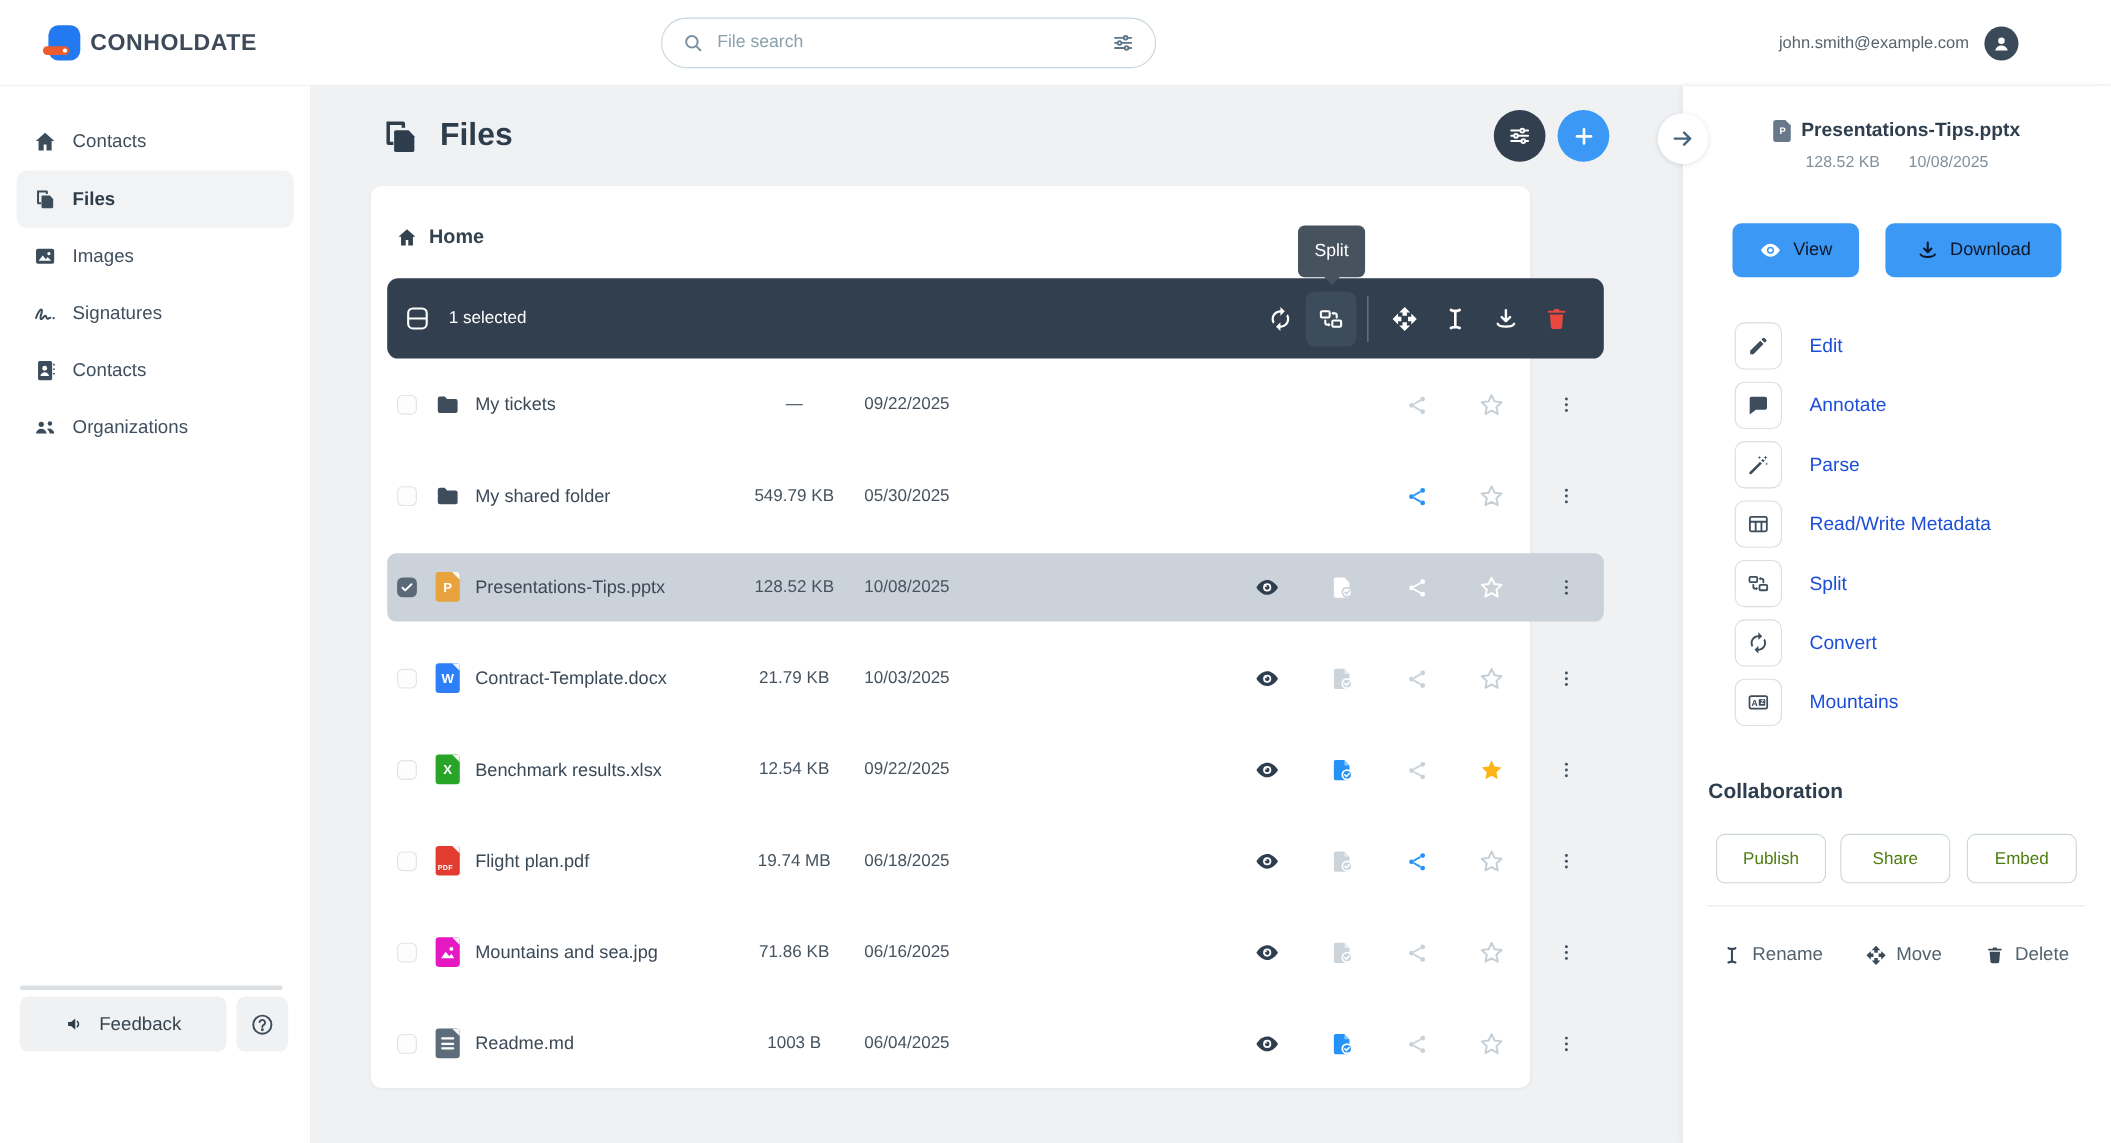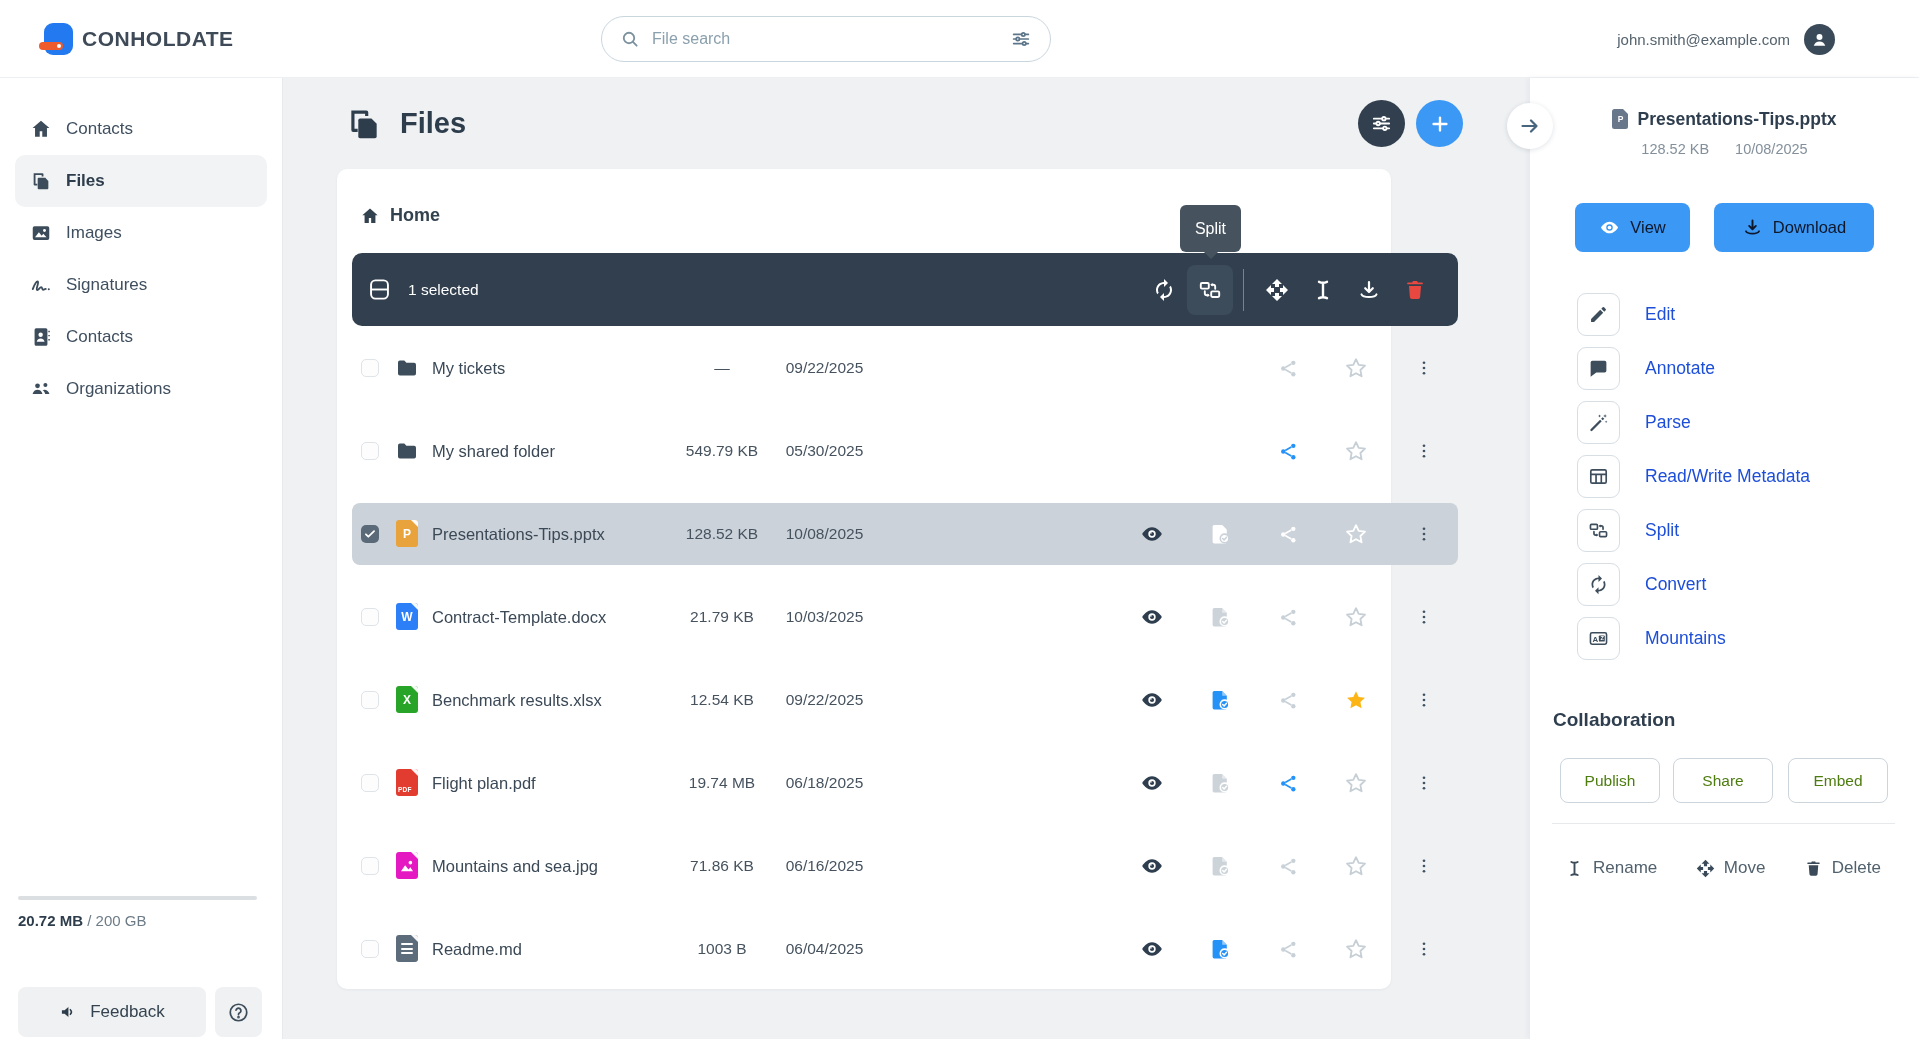--- a/index.html
+++ b/index.html
@@ -28,21 +28,21 @@
   #nav { padding-top:25px; }
   .nav-item { height:52px; margin:0 15px; padding-left:15px; border-radius:10px; display:flex; align-items:center; gap:14px; cursor:pointer; }
   .nav-item .nicon { width:22px; height:22px; color:#3c4c5b; flex:none; }
   .nav-item .nlabel { font-size:17px; color:#3f4f5f; }
   .nav-item.active { background:#f1f3f4; }
   .nav-item.active .nlabel { font-weight:700; color:#2e3d4b; }
   .storage { position:absolute; left:18px; top:818px; width:240px; }
   .storage-bar { width:239px; height:4px; background:#dbdfe2; border-radius:2px; }
   .storage-text { margin-top:12px; font-size:15px; color:#6d7b86; }
   .storage-text b { color:#2e3d4b; font-weight:700; }
-  .side-buttons { position:absolute; left:18px; top:909px; display:flex; gap:9px;justify-content:flex-end; }
+  .side-buttons { position:absolute; left:18px; top:828px; display:flex; gap:9px;justify-content:flex-end; }
   .feedback-btn { width:188px; height:50px; background:#eff1f2; border:none; border-radius:8px; display:flex; align-items:center; justify-content:center; gap:11px; cursor:pointer; font-family:inherit; }
   .feedback-btn .fbicon { width:20px; height:20px; color:#2e3d4b; }
   .feedback-btn span { font-size:17px; color:#34434f; font-weight:500; }
   .help-btn { width:47px; height:50px; background:#eff1f2; border:none; border-radius:8px; display:flex; align-items:center; justify-content:center; cursor:pointer; }
   .help-btn .qicon { width:23px; height:23px; color:#3c4c5b; }
 
   
   #main { position:absolute; top:78px; left:283px; width:1247px; height:961px; background:#eff1f3; }
   .main-header { position:absolute; top:0; left:0; width:100%; height:91px; display:flex; align-items:center; justify-content:space-between; padding:0 67px 0 62px; }
   .mh-title { display:flex; align-items:center; gap:17px; }

